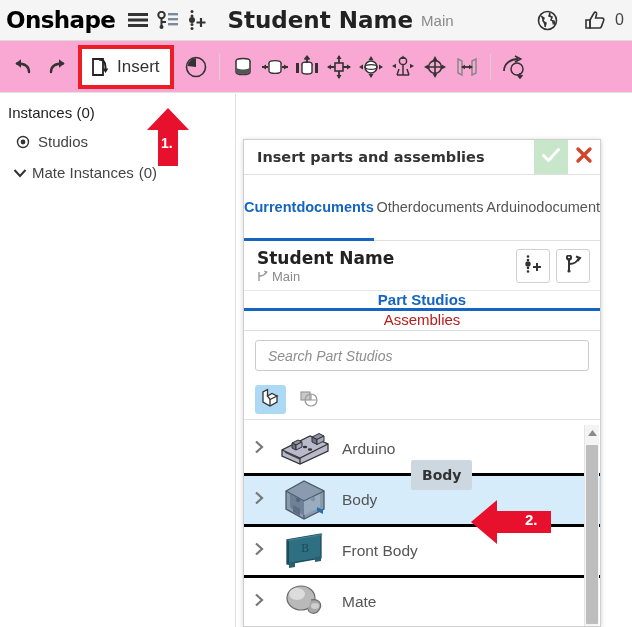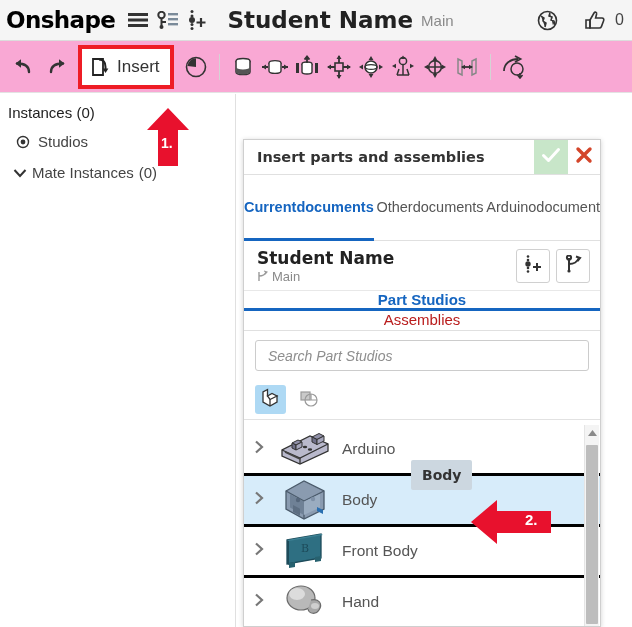--- a/index.html
+++ b/index.html
@@ -660,21 +660,21 @@
           </svg>
       </div>
       <div class="part-thumb">
         <svg width="56" height="40" viewBox="0 0 56 40">
           <ellipse cx="24" cy="16" rx="14" ry="12" fill="#b9b9b9" stroke="#6a6a6a" stroke-width="1.2"></ellipse>
           <ellipse cx="20" cy="12" rx="8" ry="6" fill="#dcdcdc"></ellipse>
           <path d="M34 18 C42 16 46 22 42 28 C39 33 32 32 31 27" fill="#a8a8a8" stroke="#6a6a6a" stroke-width="1.2"></path>
           <ellipse cx="38" cy="24" rx="4" ry="3" fill="#cfcfcf"></ellipse>
         </svg>
       </div>
-      <div class="part-name">Hand</div>
+      <div class="part-name">Mate</div>
     </div>
 
   </div>
 
   <div id="dlg-scrollbar">
     <div id="sb-up">
       <svg width="11" height="8" viewBox="0 0 11 8">
           <path d="M5.5 1 L10 7 L1 7 Z" fill="#8a8a8a"></path>
         </svg>
     </div>

